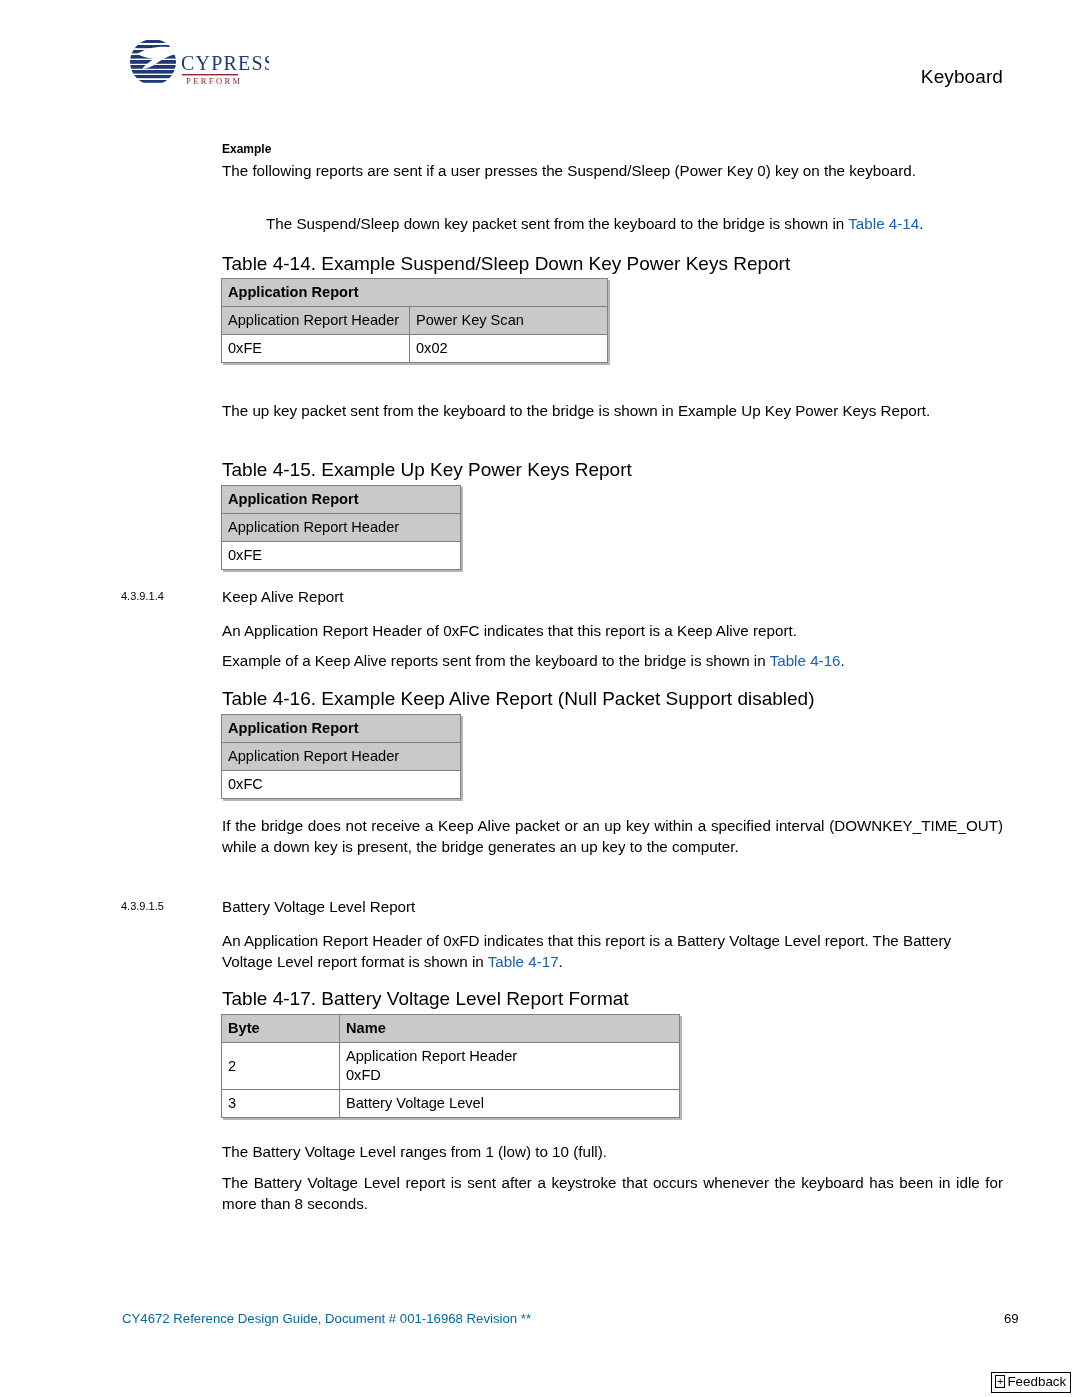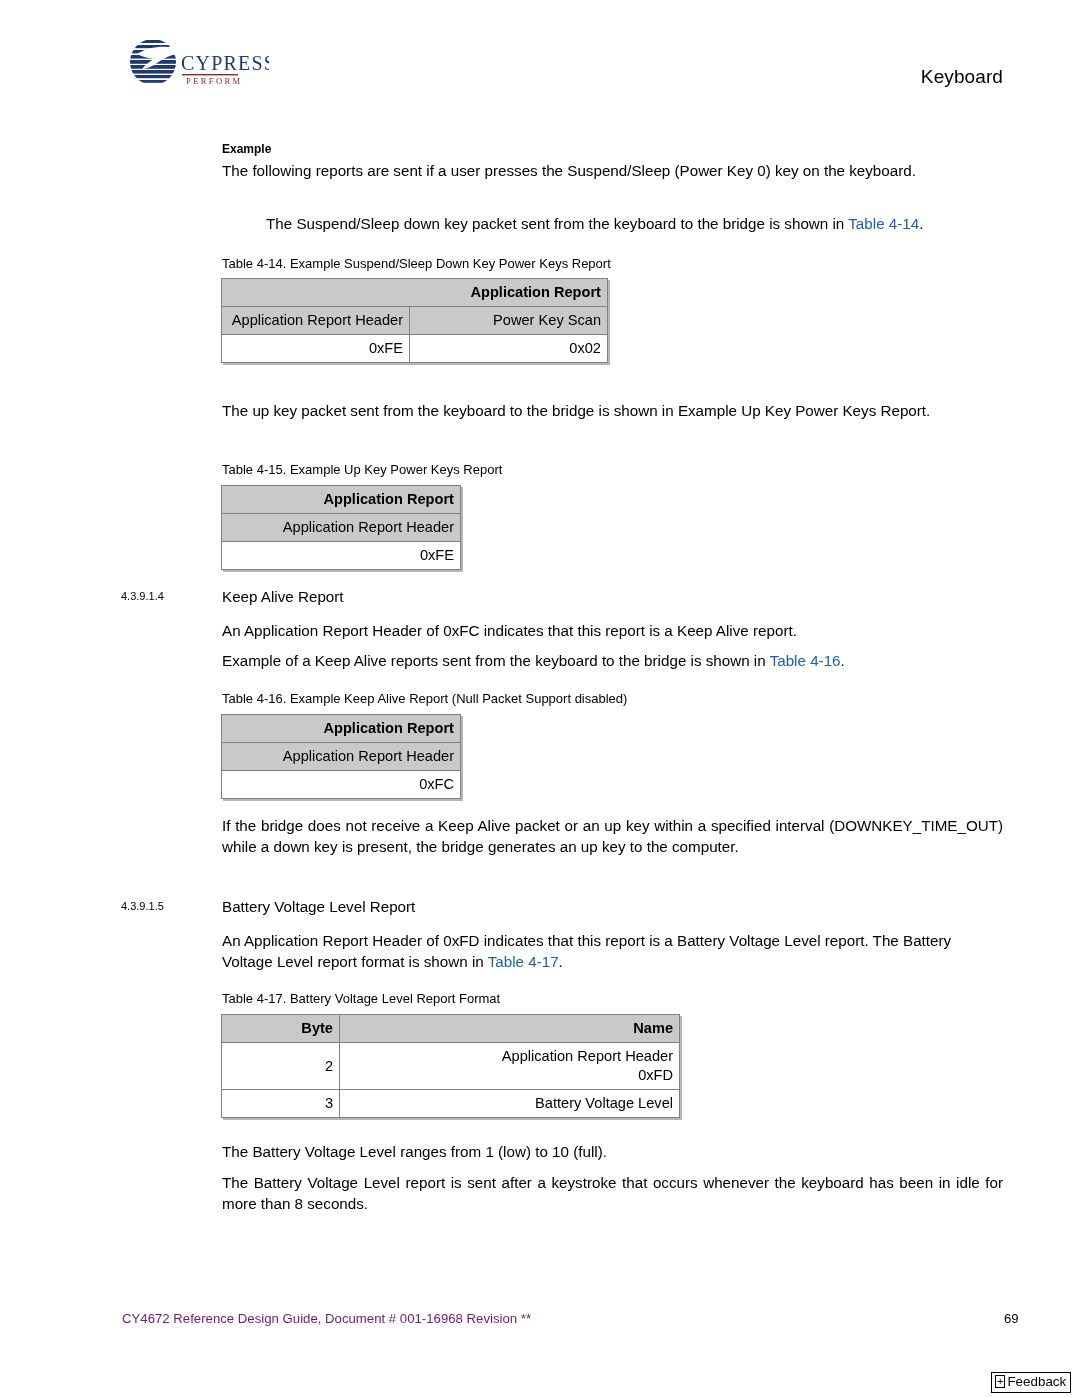--- a/index.html
+++ b/index.html
@@ -59,21 +59,21 @@
   .para.nj { text-align: left; }
   .bold-head {
     left: 222px;
     font-size: 12px;
     font-weight: bold;
     line-height: 21px;
   }
   .link { color: #1a5fb4; }
   .tbl-cap {
     left: 222px;
-    font-size: 13px;
+    font-size: 19px;
     line-height: 21px;
     white-space: nowrap;
   }
   .sec-num {
     left: 121px;
     font-size: 11px;
     line-height: 21px;
     white-space: nowrap;
   }
   .sec-title {
@@ -87,39 +87,39 @@
   table.doc-tbl {
     border-collapse: collapse;
     table-layout: fixed;
     background: #ffffff;
     box-shadow: 2px 2px 0 0 #b6b6b6;
   }
   table.doc-tbl td, table.doc-tbl th {
     border: 1.4px solid #808080;
     font-size: 14.6px;
     font-weight: normal;
-    text-align: right;
+    text-align: left;
     color: #000;
     padding: 4px 6px;
     line-height: 19px;
   }
   table.doc-tbl th {
     background: #c9c9c9;
     font-weight: bold;
   }
   td.shade { background: #c9c9c9; }
   td.white { background: #ffffff; }
 
   
   .footer-left {
     position: absolute;
     left: 122px;
     top: 1311px;
     font-size: 13.2px;
-    color: #701a75;
+    color: #0369a1;
     white-space: nowrap;
   }
   .footer-right {
     position: absolute;
     left: 1004px;
     top: 1311px;
     font-size: 13.2px;
     color: #000;
   }
   .feedback {

